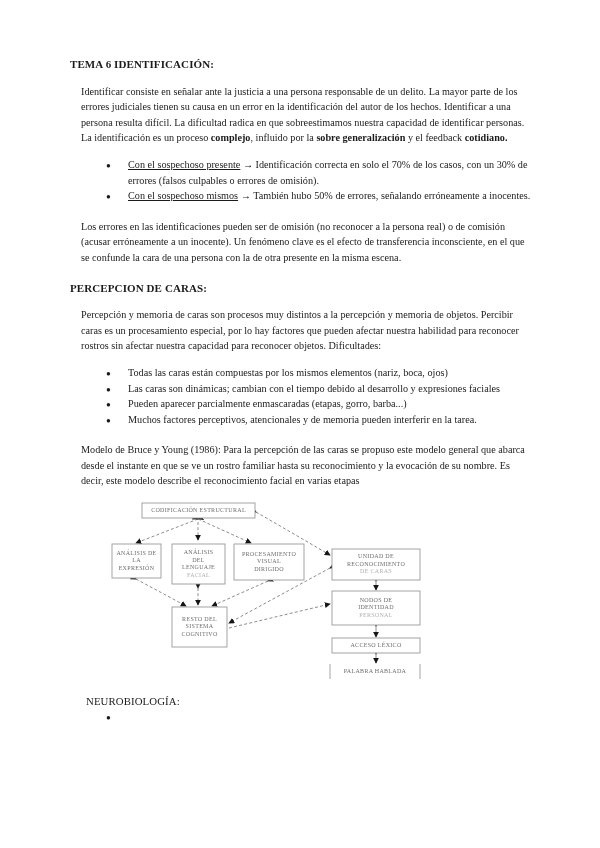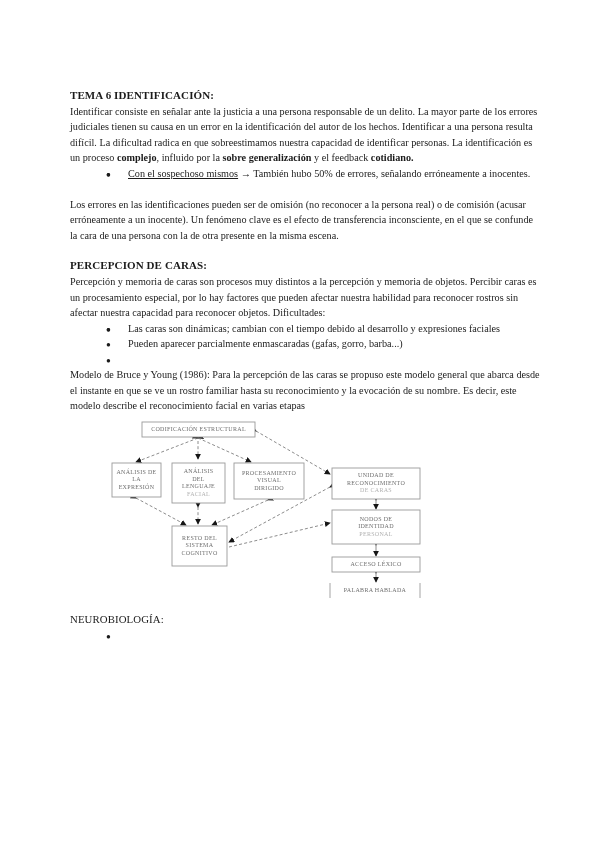--- a/index.html
+++ b/index.html
@@ -1,30 +1,30 @@
 <!DOCTYPE html>
 <html><head>
 <meta charset="utf-8">
 <style>
   html,body{margin:0;padding:0;background:#ffffff;}
   .page{
     position:relative;
     width:600px;height:848px;
     background:#ffffff;
     box-sizing:border-box;
-    padding:88px 58px 0 70px;
+    padding:57px 58px 0 70px;
     font-family:"Liberation Serif","DejaVu Serif",serif;
     font-size:10.2px;
     line-height:15.6px;
     color:#1b1b1b;
     overflow:hidden;
   }
   .heading{font-size:11px;font-weight:bold;letter-spacing:.1px;}
-  .heading.regular{font-weight:normal;font-size:10.8px;}
-  .para{margin:0;}
+  .heading.regular{font-weight:normal;font-size:10.8px;margin-left:16px;}
+  .para{margin:11px;}
   .gap{margin-top:15px;}
   b.seg{font-weight:bold;}
   span.useg{text-decoration:underline;}
   .list{margin:0;}
   .li{position:relative;padding-left:58px;}
   .li .marker{
     position:absolute;left:36px;top:1px;
     font-size:8px;line-height:15.6px;
   }
   .diagram-wrap{margin:5px 0 3px 40px;}
@@ -34,31 +34,31 @@
   }
 </style>
 </head>
 <body>
 
 <div class="page">
   <div id="doc">
       <div class="heading"><span class="">TEMA 6 IDENTIFICACIÓN:</span></div>
       <p class="para"><span class="">Identificar consiste en señalar ante la justicia a una persona responsable de un delito. La mayor parte de los errores judiciales tienen su causa en un error en la identificación del autor de los hechos. Identificar a una persona resulta difícil. La dificultad radica en que sobreestimamos nuestra capacidad de identificar personas. La identificación es un proceso </span><b class="seg">complejo</b><span class="">, influido por la </span><b class="seg">sobre generalización</b><span class=""> y el feedback </span><b class="seg">cotidiano.</b></p>
       <div class="list">
-        <div class="li"><span class="marker">●</span></div>
+        <div class="li"><span class="marker">●</span><span><span class=" useg">Con el sospechoso presente</span><span class=""> → Identificación correcta en solo el 70% de los casos, con un 30% de errores (falsos culpables o errores de omisión).</span></span></div>
         <div class="li"><span class="marker">●</span><span><span class=" useg">Con el sospechoso mismos</span><span class=""> → También hubo 50% de errores, señalando erróneamente a inocentes.</span></span></div>
       </div>
       <p class="para gap"><span class="">Los errores en las identificaciones pueden ser de omisión (no reconocer a la persona real) o de comisión (acusar erróneamente a un inocente). Un fenómeno clave es el efecto de transferencia inconsciente, en el que se confunde la cara de una persona con la de otra presente en la misma escena.</span></p>
       <div class="heading gap"><span class="">PERCEPCION DE CARAS:</span></div>
       <p class="para"><span class="">Percepción y memoria de caras son procesos muy distintos a la percepción y memoria de objetos. Percibir caras es un procesamiento especial, por lo hay factores que pueden afectar nuestra habilidad para reconocer rostros sin afectar nuestra capacidad para reconocer objetos. Dificultades:</span></p>
       <div class="list">
-        <div class="li"><span class="marker">●</span></div>
+        <div class="li"><span class="marker">●</span><span><span class="">Todas las caras están compuestas por los mismos elementos (nariz, boca, ojos)</span></span></div>
         <div class="li"><span class="marker">●</span><span><span class="">Las caras son dinámicas; cambian con el tiempo debido al desarrollo y expresiones faciales</span></span></div>
-        <div class="li"><span class="marker">●</span><span><span class="">Pueden aparecer parcialmente enmascaradas (gafas, gorro, barba...)</span></span></div>
-        <div class="li"><span class="marker">●</span></div>
+        <div class="li"><span class="marker">●</span><span><span class="">Pueden aparecer parcialmente enmascaradas (etapas, gorro, barba...)</span></span></div>
+        <div class="li"><span class="marker">●</span><span><span class="">Muchos factores perceptivos, atencionales y de memoria pueden interferir en la tarea.</span></span></div>
       </div>
       <p class="para gap"><span class="">Modelo de Bruce y Young (1986): Para la percepción de las caras se propuso este modelo general que abarca desde el instante en que se ve un rostro familiar hasta su reconocimiento y la evocación de su nombre. Es decir, este modelo describe el reconocimiento facial en varias etapas</span></p>
       <div class="diagram-wrap"><svg width="312" height="186" viewBox="0 0 312 186" xmlns="http://www.w3.org/2000/svg">
           <defs>
             <marker id="ah" markerWidth="7" markerHeight="7" refX="5.2" refY="3" orient="auto" markerUnits="userSpaceOnUse">
               <path d="M0,0 L6,3 L0,6 Z" fill="#161616"></path>
             </marker>
           </defs>
           <line x1="88" y1="19" x2="26" y2="43" stroke="#6e6e6e" stroke-width="0.8" stroke-dasharray="3 2.2" marker-start="url(#ah)" marker-end="url(#ah)"></line>
           <line x1="88" y1="22" x2="88" y2="40" stroke="#6e6e6e" stroke-width="0.8" stroke-dasharray="3 2.2" marker-end="url(#ah)"></line>

